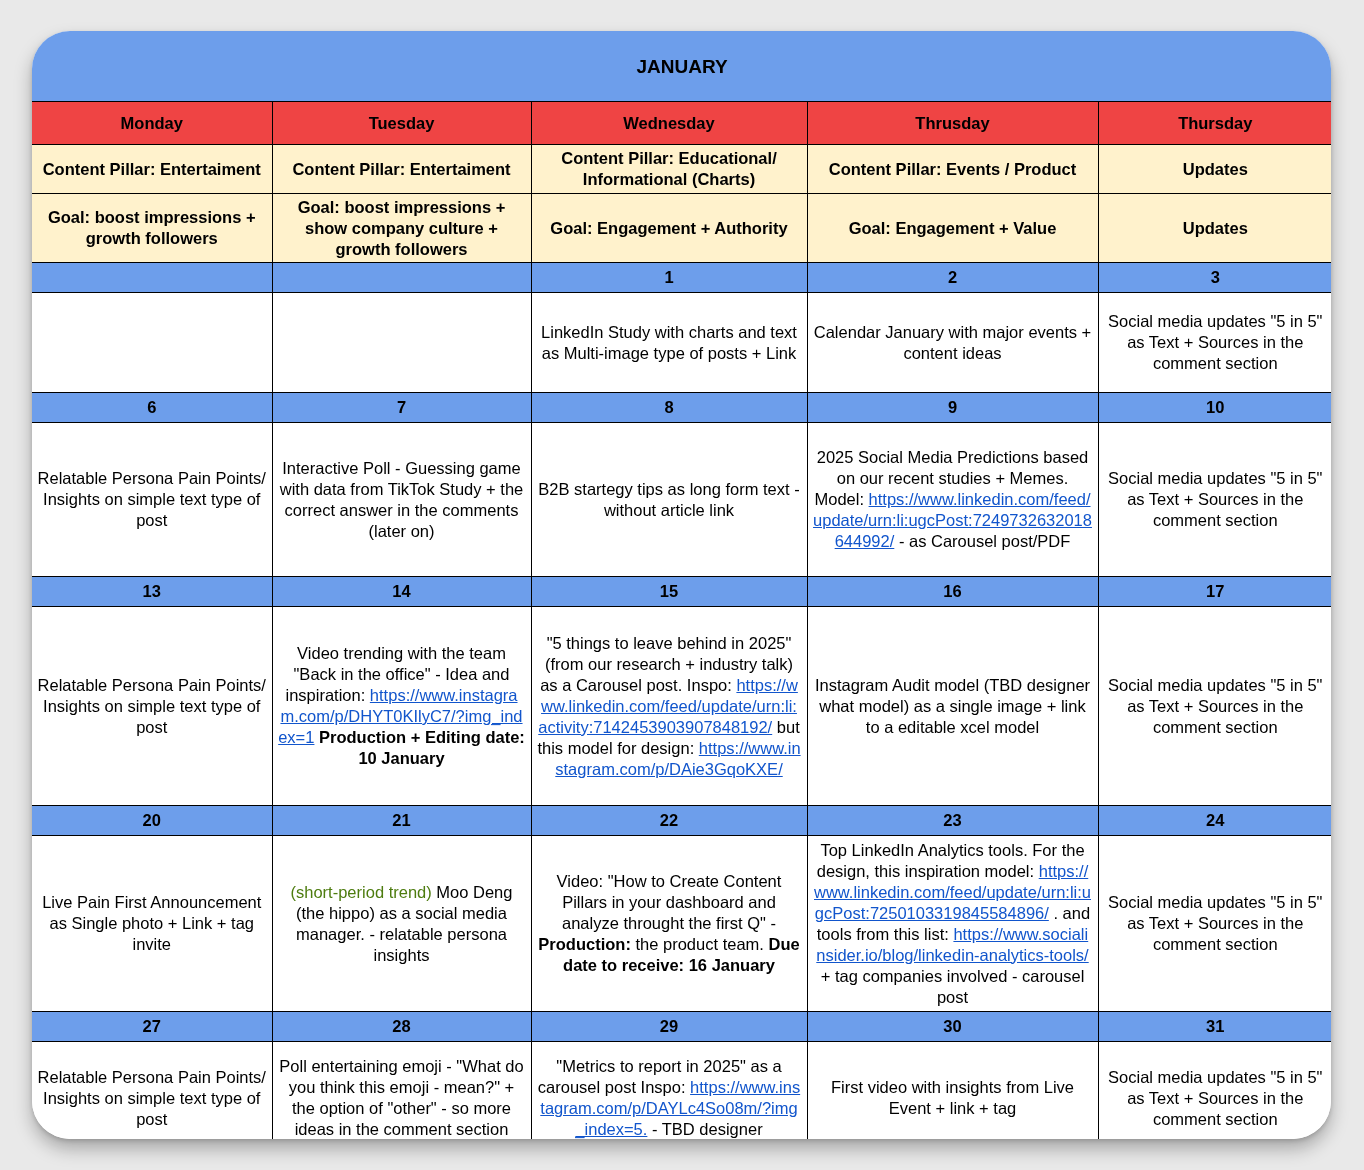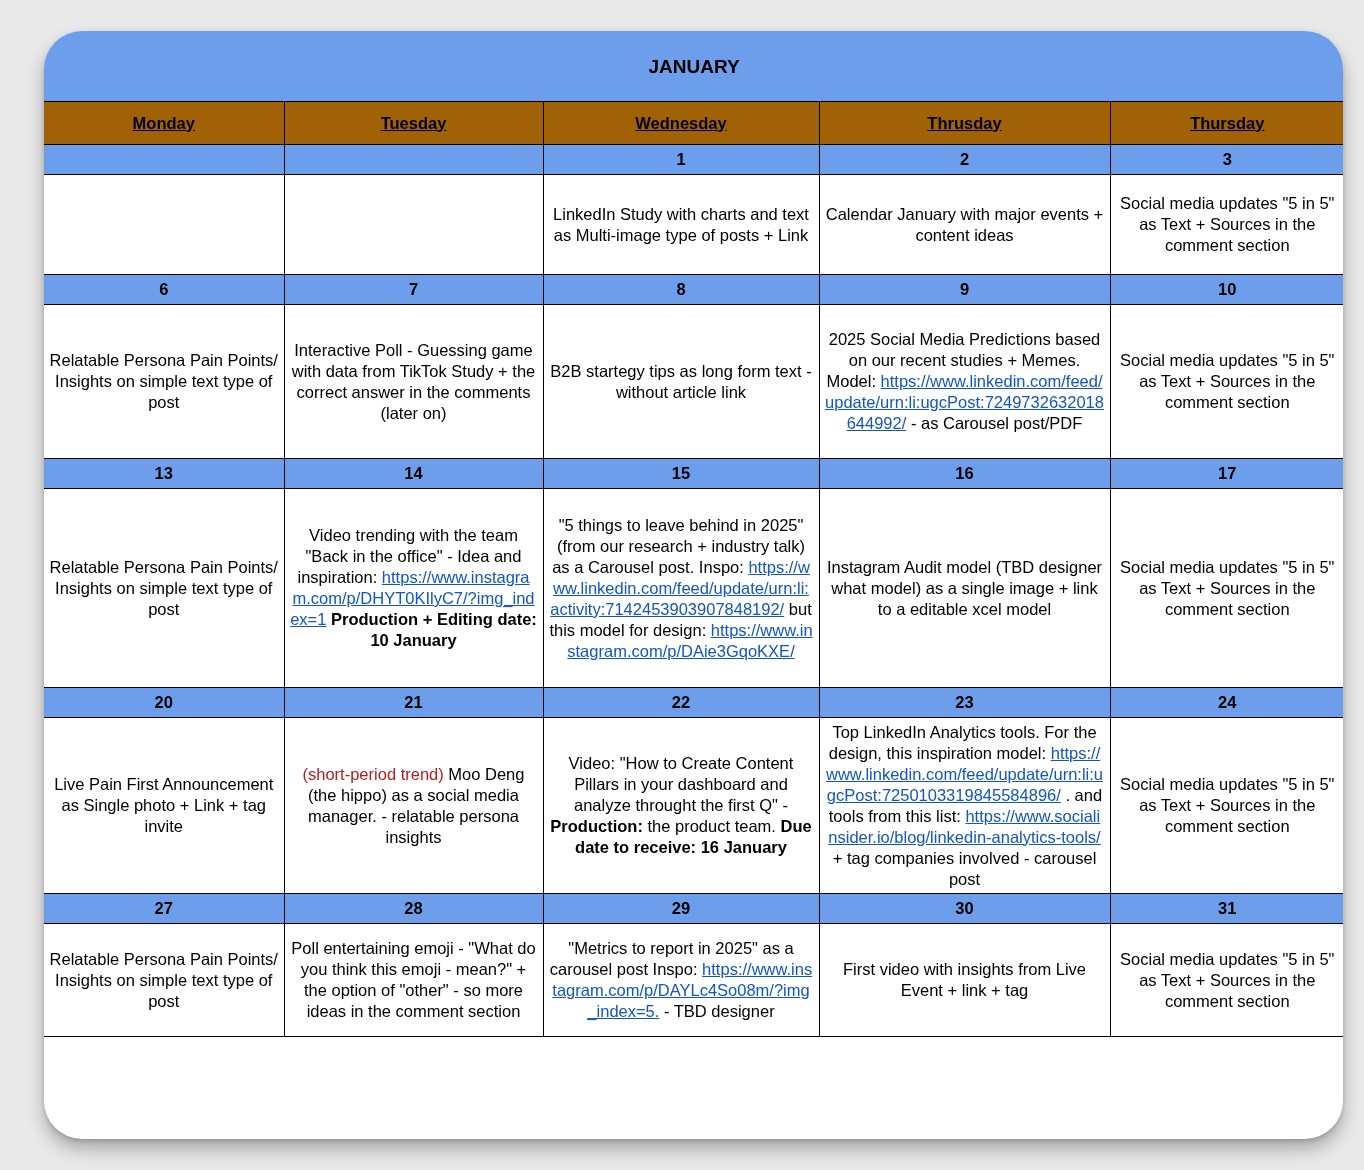--- a/index.html
+++ b/index.html
@@ -3,21 +3,21 @@
 <meta charset="utf-8">
 <style>
   html, body { margin: 0; padding: 0; }
   body {
     width: 1364px; height: 1170px;
     background: #e9e9e9;
     font-family: "Liberation Sans", "DejaVu Sans", sans-serif;
     position: relative; overflow: hidden;
   }
   .card {
-    position: absolute; left: 44px; top: 31px;
+    position: absolute; left: 32px; top: 31px;
     width: 1299px; height: 1108px;
     background: #ffffff;
     border-radius: 38px;
     overflow: hidden;
     box-shadow: 0 10px 18px rgba(0,0,0,0.28), 0 2px 4px rgba(0,0,0,0.15);
   }
   table {
     border-collapse: collapse;
     width: 1300px;
     table-layout: fixed;
@@ -30,32 +30,32 @@
     vertical-align: middle;
     padding: 0 5px;
     line-height: 21px;
   }
   tr > td:first-child { border-left: none; }
   tr > td:last-child { border-right: none; }
   .title-row td {
     background: #6d9eeb; height: 70px; font-weight: bold; font-size: 19px;
     border-top: none;
   }
-  .day-row td { background: #a16207; height: 42px; font-weight: bold; text-decoration: underline; }
+  .day-row td { background: #ef4444; height: 42px; font-weight: bold; }
   .pillar-row td { background: #fff2cc; height: 48px; font-weight: bold; }
   .goal-row td { background: #fff2cc; height: 68px; font-weight: bold; }
   .date-row td { background: #6d9eeb; height: 29px; font-weight: bold; }
   .content td { background: #ffffff; }
   .c1 td { height: 99px; }
   .c2 td { height: 153px; }
   .c3 td { height: 198px; }
   .c4 td { height: 175px; margin-left: 44px; }
   .c5 td { height: 112px; border-bottom: 1.3px solid #000; }
   a.link { color: #1155cc; text-decoration: underline; }
-  .red { color: #b91c1c; }
+  .red { color: #4d7c0f; }
   b { font-weight: bold; }
 </style>
 </head>
 <body>
 
 <div class="card">
   <table>
     <colgroup>
       <col style="width:240px">
         <col style="width:259px">
@@ -66,20 +66,34 @@
     <tbody>
         <tr class="title-row">
       <td colspan="5">JANUARY</td>
     </tr>
     <tr class="day-row">
       <td>Monday</td>
       <td>Tuesday</td>
       <td>Wednesday</td>
       <td>Thrusday</td>
       <td>Thursday</td>
+    </tr>
+    <tr class="pillar-row">
+      <td>Content Pillar: Entertaiment</td>
+      <td>Content Pillar: Entertaiment</td>
+      <td>Content Pillar: Educational/ Informational (Charts)</td>
+      <td>Content Pillar: Events / Product</td>
+      <td>Updates</td>
+    </tr>
+    <tr class="goal-row">
+      <td>Goal: boost impressions + growth followers</td>
+      <td>Goal: boost impressions + show company culture + growth followers</td>
+      <td>Goal:  Engagement + Authority</td>
+      <td>Goal: Engagement + Value</td>
+      <td>Updates</td>
     </tr>
 
     <tr class="date-row">
       <td></td>
       <td></td>
       <td>1</td>
       <td>2</td>
       <td>3</td>
     </tr>
     <tr class="content c1">

